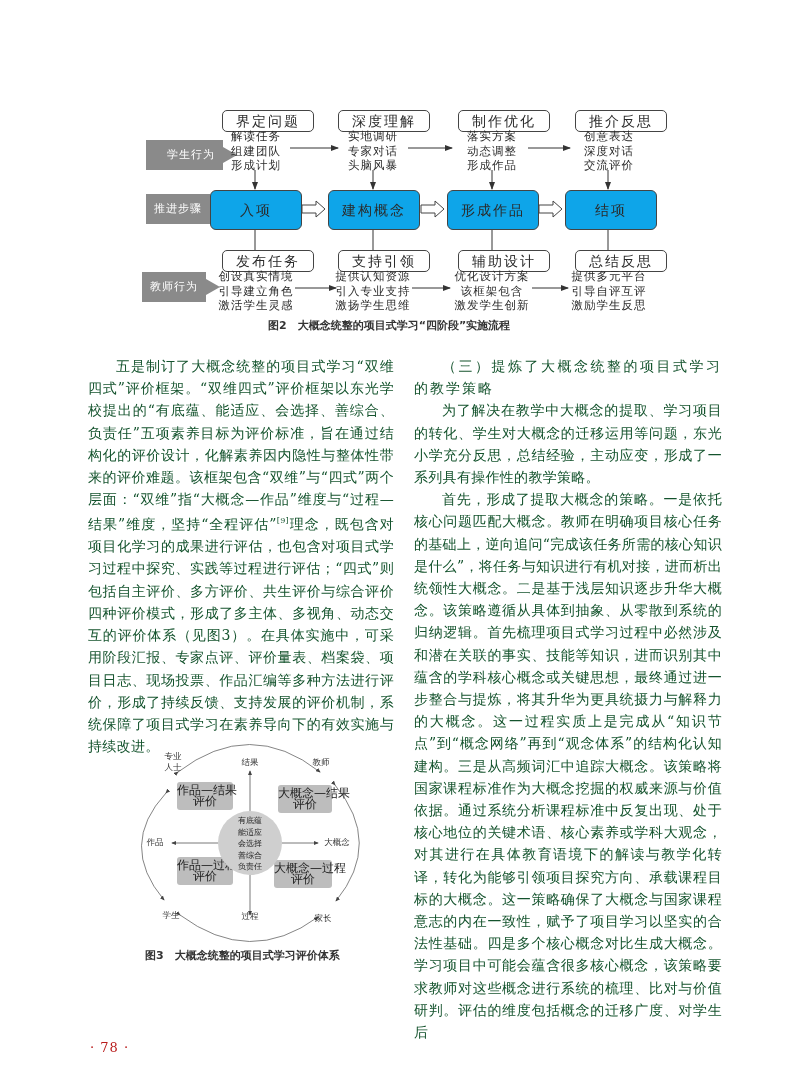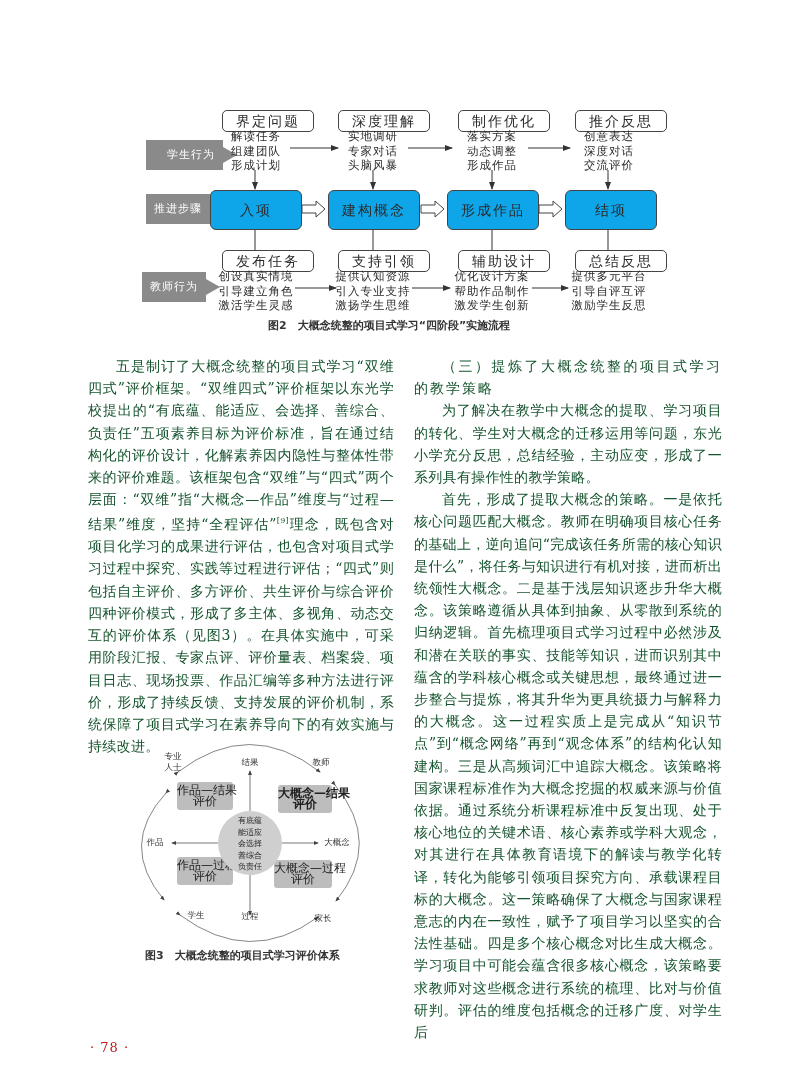--- a/index.html
+++ b/index.html
@@ -108,21 +108,21 @@
   </div>
   <div class="stage-title" style="left:338px;top:250px;">支持引领</div>
   <div class="stage-lines" style="left:323px;top:269px;">
     <div>提供认知资源</div>
     <div>引入专业支持</div>
     <div>激扬学生思维</div>
   </div>
   <div class="stage-title" style="left:458px;top:250px;">辅助设计</div>
   <div class="stage-lines" style="left:442px;top:269px;">
     <div>优化设计方案</div>
-    <div>帮助作品制作</div>
+    <div>该框架包含</div>
     <div>激发学生创新</div>
   </div>
   <div class="stage-title" style="left:575px;top:250px;">总结反思</div>
   <div class="stage-lines" style="left:559px;top:269px;">
     <div>提供多元平台</div>
     <div>引导自评互评</div>
     <div>激励学生反思</div>
   </div>
 
   <div class="fig-caption" style="left:268px;top:318px;">图2　大概念统整的项目式学习“四阶段”实施流程</div>
@@ -147,31 +147,31 @@
 
     <line x1="122" y1="76" x2="122" y2="36" stroke="#555" stroke-width="0.8" marker-end="url(#ah3)"></line>
     <line x1="122" y1="140" x2="122" y2="180" stroke="#555" stroke-width="0.8" marker-end="url(#ah3)"></line>
     <line x1="90" y1="108" x2="44" y2="108" stroke="#555" stroke-width="0.8" marker-end="url(#ah3)"></line>
     <line x1="154" y1="108" x2="190" y2="108" stroke="#555" stroke-width="0.8" marker-end="url(#ah3)"></line>
   </svg>
 
   <div class="f3-label" style="left:30px;top:16px;width:30px;white-space:pre;">专业
 人士</div>
   <div class="f3-label" style="left:178px;top:22px;width:30px;">教师</div>
-  <div class="f3-label" style="left:28px;top:175px;width:30px;margin-left:25px;">学生</div>
+  <div class="f3-label" style="left:28px;top:175px;width:30px;">学生</div>
   <div class="f3-label" style="left:180px;top:178px;width:30px;">家长</div>
 
   <div class="f3-label" style="left:107px;top:22px;width:30px;">结果</div>
   <div class="f3-label" style="left:107px;top:176px;width:30px;">过程</div>
   <div class="f3-label" style="left:12px;top:102px;width:30px;">作品</div>
   <div class="f3-label" style="left:192px;top:102px;width:34px;">大概念</div>
 
   <div class="f3-box" style="left:49px;top:47px;white-space:pre;">作品—结果
 评价</div>
-  <div class="f3-box" style="left:150px;top:50px;width:54px;white-space:pre;font-weight:bold;">大概念—结果
+  <div class="f3-box" style="left:150px;top:50px;width:54px;white-space:pre;">大概念—结果
 评价</div>
   <div class="f3-box" style="left:49px;top:122px;white-space:pre;">作品—过程
 评价</div>
   <div class="f3-box" style="left:146px;top:125px;width:58px;white-space:pre;">大概念—过程
 评价</div>
 
   <div class="f3-center" style="left:90px;top:76px;white-space:pre;">有底蕴
 能适应
 会选择
 善综合

